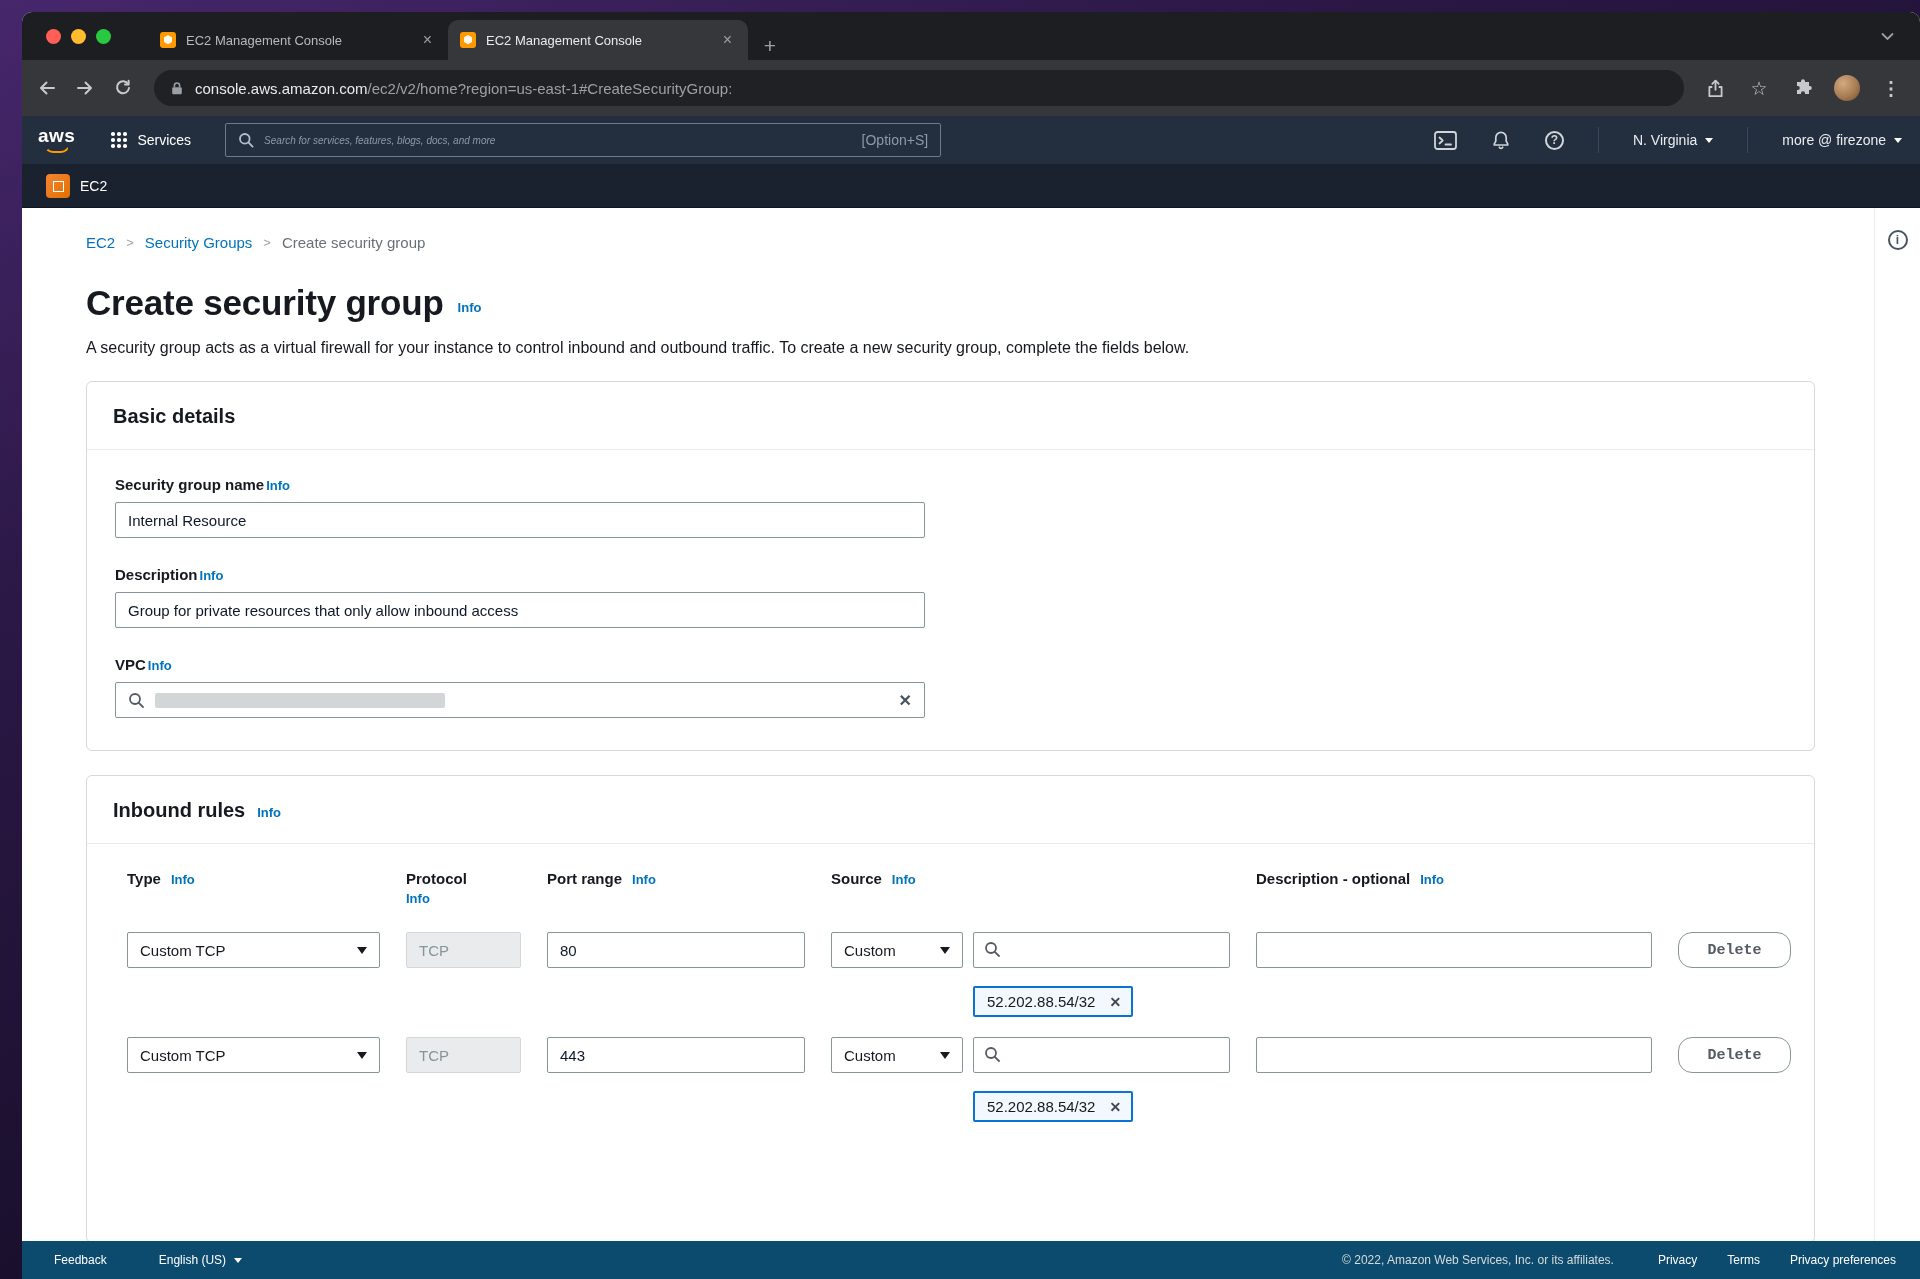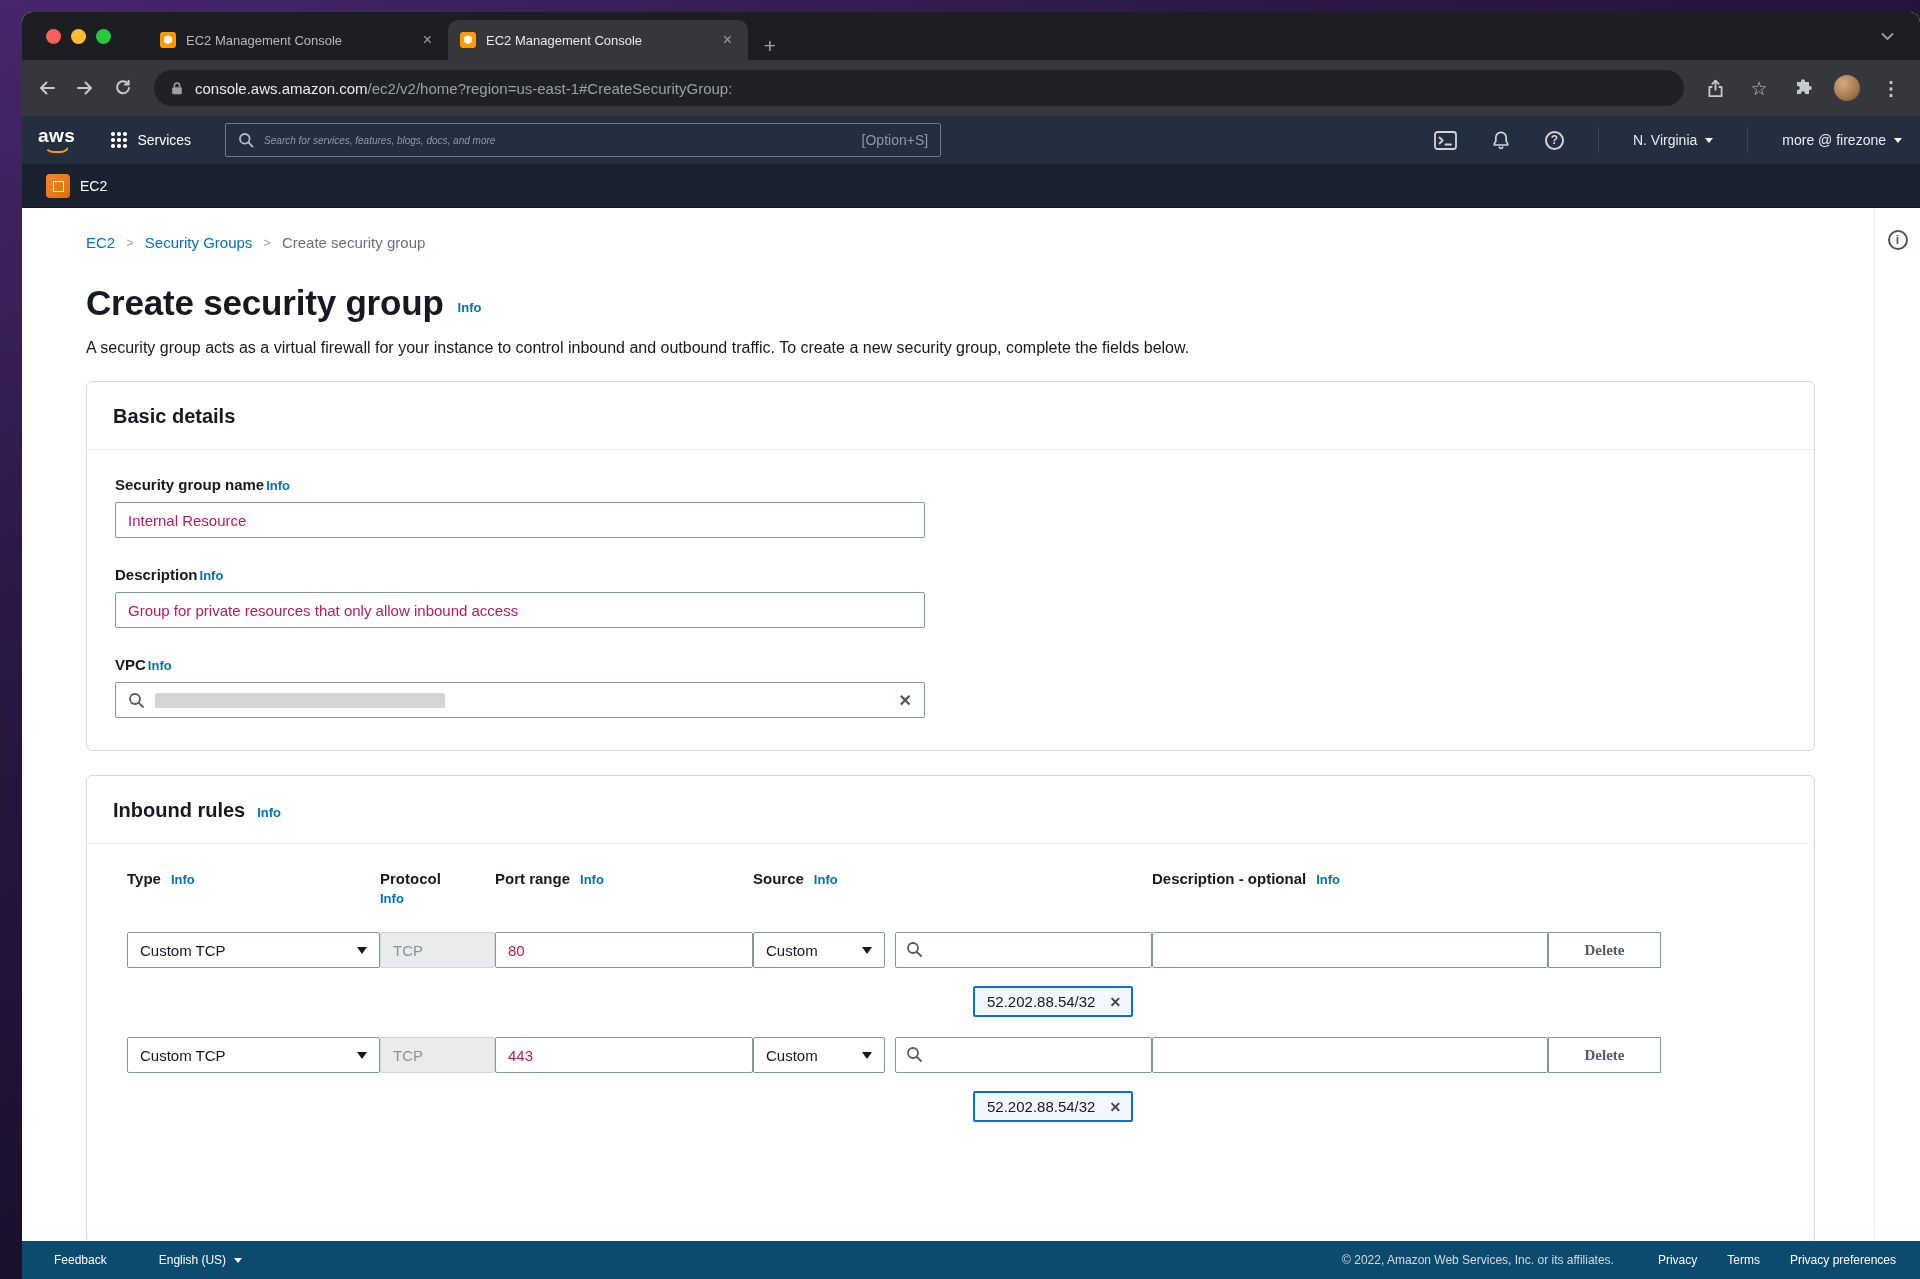--- a/index.html
+++ b/index.html
@@ -107,47 +107,47 @@
 
   .card { margin-top: 24px; border: 1px solid #d5d9d9; border-radius: 6px; background: #fff; }
   .card-header { padding: 23px 26px 21px; border-bottom: 1px solid #e9ebed; display: flex; align-items: baseline; gap: 12px; }
   .card-title { font-size: 20px; font-weight: 700; color: #16191f; }
   .card-body { padding: 26px 28px 32px; }
 
   .field { margin-bottom: 28px; }
   .field:last-child { margin-bottom: 0; }
   .field-label { display: flex; align-items: baseline; gap: 2px; font-size: 15px; font-weight: 700; margin-bottom: 9px; }
   .inp { height: 36px; border: 1px solid #879596; border-radius: 2px; padding: 0 12px; font-size: 15px;
-         color: #be185d; font-family: inherit; background: #fff; outline: none; }
+         color: #0f172a; font-family: inherit; background: #fff; outline: none; }
   .inp.wide { width: 810px; }
   .help { margin-top: 7px; font-size: 14px; color: #687078; }
 
   .vpcbox { width: 810px; height: 36px; border: 1px solid #879596; border-radius: 2px; display: flex;
             align-items: center; padding: 0 12px; gap: 10px; cursor: text; }
   .redact { width: 290px; height: 15px; background: #d3d6d6; border-radius: 2px; }
   .clear-x { margin-left: auto; font-size: 16px; font-weight: 700; color: #49545f; cursor: pointer; }
 
   
   .card-body.rules { padding: 26px 40px 120px; }
-  .rulegrid { display: grid; grid-template-columns: 253px 115px 258px 399px 396px 113px; align-items: start; }
+  .rulegrid { display: grid; grid-template-columns: 253px 115px 258px 399px 396px 113px; column-gap: 26px; align-items: start; }
   .colhead { font-size: 15px; font-weight: 700; display: flex; align-items: baseline; gap: 10px; }
   .colhead.stack { flex-direction: column; gap: 4px; }
   .row-rule { margin-top: 26px; }
   .sel { height: 36px; border: 1px solid #879596; border-radius: 2px; background: #fff; display: flex;
          align-items: center; justify-content: space-between; padding: 0 12px; font-size: 15px; cursor: pointer; }
   .caret-d { width: 0; height: 0; border-left: 5px solid transparent; border-right: 5px solid transparent; border-top: 7px solid #16191f; }
   .inp.cell { width: 100%; }
   .inp.disabled { background: #e9ebed; border-color: #d2d8da; color: #879596; }
   .srccell { display: flex; gap: 10px; }
   .srcsel { width: 132px; flex: none; }
   .searchbox { position: relative; flex: 1; }
   .searchbox .inp { width: 100%; padding-left: 38px; }
   .mag { position: absolute; left: 11px; top: 9px; }
-  .btn { height: 36px; width: 100%; background: #fff; border: 1px solid #879596; border-radius: 0;
-         font-size: 15px; font-weight: 700; color: #545b64; cursor: pointer; font-family: Liberation Serif, serif; }
+  .btn { height: 36px; width: 100%; background: #fff; border: 1px solid #879596; border-radius: 14px;
+         font-size: 15px; font-weight: 700; color: #545b64; cursor: pointer; font-family: Liberation Mono, monospace; }
   .tag-row { margin-left: 846px; margin-top: 18px; }
   .row-rule.second { margin-top: 20px; }
   .tag { display: inline-flex; align-items: center; gap: 14px; border: 2px solid #0972d3; background: #f2f8fd;
          border-radius: 2px; padding: 5px 10px 5px 12px; font-size: 15px; color: #16191f; }
   .tag-x { font-size: 14px; font-weight: 700; color: #414750; cursor: pointer; }
 
   
   .footer { height: 38px; background: #0c4a6e; flex: none; display: flex; align-items: center;
             padding: 0 24px 0 32px; color: #fff; font-size: 12px; }
   .foot-link { cursor: pointer; }

